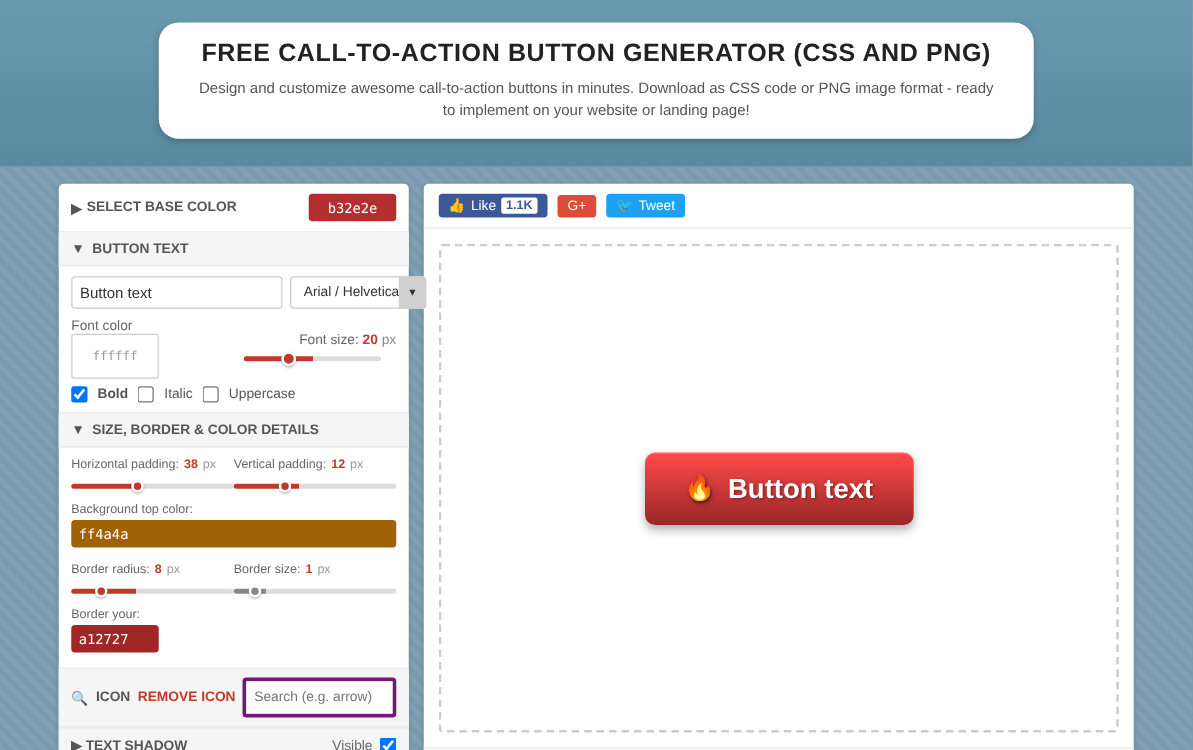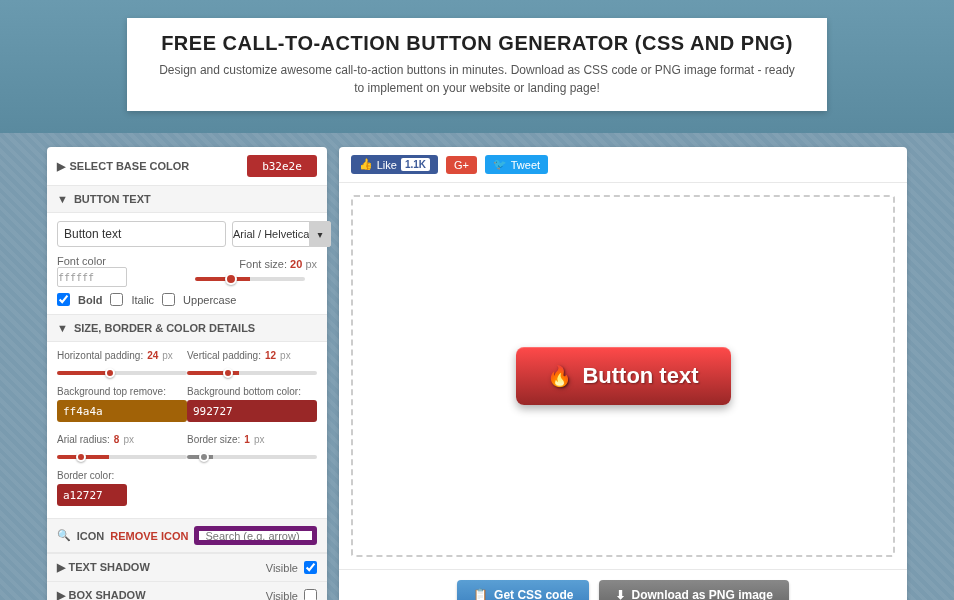--- a/index.html
+++ b/index.html
@@ -26,21 +26,21 @@
     
     .header-bar {
       width: 100%;
       background: linear-gradient(to bottom, #6a9aaf, #5a8a9f);
       padding: 18px 20px 22px 20px;
       text-align: center;
     }
     .header-inner {
       display: inline-block;
       background: white;
-      border-radius: 0;
+      border-radius: 16px;
       padding: 14px 28px 14px 28px;
       box-shadow: 0 2px 6px rgba(0,0,0,0.2);
       max-width: 700px;
     }
     .header-title {
       font-size: 20px;
       font-weight: 900;
       color: #222;
       letter-spacing: 0.5px;
       text-transform: uppercase;
@@ -137,21 +137,21 @@
     }
     .font-select-wrapper {
       position: relative;
       display: flex;
       align-items: center;
     }
     .font-select {
       height: 26px;
       border: 1px solid #ccc;
       border-radius: 3px;
-      padding: 0 20px 0 0;
+      padding: 0 20px 0 10px;
       font-size: 11px;
       color: #333;
       appearance: none;
       background: white;
       cursor: pointer;
     }
     .select-arrow {
       position: absolute;
       right: 0;
       top: 0;
@@ -176,26 +176,27 @@
       font-size: 11px;
       color: #666;
     }
     .font-size-label {
       font-size: 11px;
       color: #666;
       padding-left: 44px;
     }
     .font-color-swatch {
       width: 70px;
-      height: 20px;
+      height: 36px;
       background: white;
       border: 1px solid #ccc;
       border-radius: 2px;
       display: flex;
       align-items: center;
+      justify-content: center;
       font-size: 10px;
       font-family: monospace;
       color: #999;
     }
     .font-size-num {
       color: #c0392b;
       font-weight: bold;
     }
     .font-size-unit {
       color: #888;
@@ -214,21 +215,21 @@
       height: 12px;
       border-radius: 50%;
       background: #c0392b;
       cursor: pointer;
       border: 2px solid white;
       box-shadow: 0 1px 2px rgba(0,0,0,0.3);
     }
 
     .checkbox-row {
       display: flex;
-      align-items: center;
+      align-items: flex-start;
       gap: 8px;
       font-size: 11px;
       color: #555;
     }
     .checkbox-row input[type=checkbox] {
       margin: 0;
     }
     .bold-label { font-weight: bold; }
 
     
@@ -309,23 +310,23 @@
     }
     .remove-icon-link {
       font-size: 11px;
       color: #c0392b;
       text-decoration: none;
     }
     .icon-search-wrapper {
       display: flex;
       align-items: center;
       flex: 1;
-      border: 5px solid #701a75;
-      border-radius: 3px;
-      height: 19px;
+      border: 3px solid #701a75;
+      border-radius: 3px;
+      height: 32px;
       overflow: hidden;
     }
     .icon-search-input {
       flex: 1;
       height: 100%;
       border: none;
       padding: 0 6px;
       font-size: 11px;
       color: #999;
       outline: none;
@@ -599,75 +600,67 @@
       <div class="size-header">
         <span>▼</span>
         <span>SIZE, BORDER &amp; COLOR DETAILS</span>
       </div>
       <div class="size-body">
 
         <div class="two-col-row">
           <div class="col-half">
             <div class="field-label">
               <span>Horizontal padding:</span>
-              <span class="num">24</span>
+              <span class="num">38</span>
               <span class="unit">px</span>
             </div>
             <input type="range" class="small-slider" min="0" max="60" value="24" style="">
           </div>
           <div class="col-half">
             <div class="field-label">
               <span>Vertical padding:</span>
               <span class="num">12</span>
               <span class="unit">px</span>
             </div>
             <input type="range" class="small-slider" min="0" max="40" value="12" style="">
           </div>
         </div>
 
         <div class="two-col-row">
           <div class="col-half">
             <div class="field-label">
-              <span>Background top remove:</span>
+              <span>Background top color:</span>
             </div>
             <div class="color-field color-ff4a4a">
               <span>ff4a4a</span>
             </div>
           </div>
-          <div class="col-half">
-            <div class="field-label">
-              <span>Background bottom color:</span>
-            </div>
-            <div class="color-field color-992727">
-              <span>992727</span>
-            </div>
-          </div>
         </div>
 
         <div class="two-col-row">
           <div class="col-half">
             <div class="field-label">
-              <span>Arial radius:</span>
+              <span>Border radius:</span>
               <span class="num">8</span>
               <span class="unit">px</span>
             </div>
             <input type="range" class="small-slider" min="0" max="50" value="8" style="">
           </div>
           <div class="col-half">
             <div class="field-label">
               <span>Border size:</span>
               <span class="num">1</span>
               <span class="unit">px</span>
             </div>
             <input type="range" class="small-slider-gray" min="0" max="10" value="1" style="">
           </div>
         </div>
 
         <div class="field-label">
-          <span>Border color:</span>
+          <span>Border your:</span>
         </div>
         <div class="color-field color-a12727" style="width:70px;">
           <span>a12727</span>
         </div>
 
       </div>
     </div>
 
     <div class="icon-section">
       <div class="icon-header">

